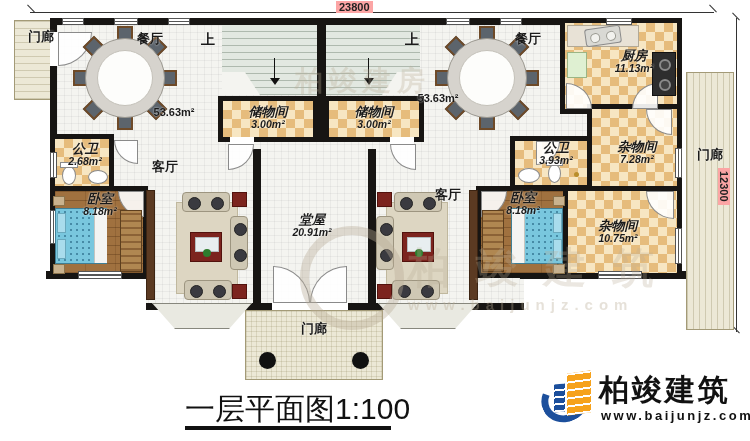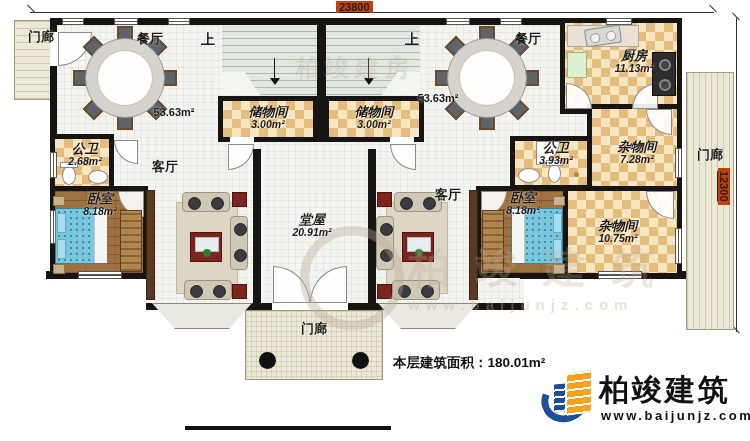--- a/index.html
+++ b/index.html
@@ -30,21 +30,21 @@
   .winv{background:linear-gradient(90deg,#ffffff 32%,#555 32%,#555 68%,#ffffff 68%);border:1px solid #555;}
   .door{background:rgba(255,255,255,.9);border:1px solid #8a8a8a;}
   .gap{background:#fff;}
   
   .lbl{position:absolute;font-weight:bold;font-size:13px;white-space:nowrap;transform:translateX(-50%);
        text-shadow:0 0 2px rgba(255,255,255,.85);z-index:40;}
   .lblgrp{position:absolute;transform:translateX(-50%);text-align:center;line-height:12px;z-index:40;
           text-shadow:0 0 2px rgba(255,255,255,.85);white-space:nowrap;font-style:italic;}
   .lblgrp .nm{font-weight:bold;font-size:13px;display:block;}
   .lblgrp .ar{font-weight:bold;font-size:10.5px;display:block;}
-  .dim{position:absolute;font-size:11px;font-weight:bold;color:#222;background:#c2410c;padding:0 3px;z-index:45;text-decoration:underline;}
+  .dim{position:absolute;font-size:11px;font-weight:bold;color:#222;background:#fca5a5;padding:0 3px;z-index:45;}
   
   .sofa{background:#cfc8b4;border:1px solid #9d9580;border-radius:4px;}
   .cush{position:absolute;width:11px;height:11px;border-radius:50%;background:#3a3a40;border:1px solid #222;}
   .redtbl{background:#7c241e;border:1px solid #52120d;}
   .chair{position:absolute;width:16px;height:16px;background:#5c646c;border:2px solid #6e4a28;}
   .ring{border-radius:50%;}
   .wm{position:absolute;color:#b9ac95;pointer-events:none;z-index:25;font-weight:bold;}
   .fixw{background:#fff;border:1px solid #8a8a8a;}
   .col{background:#111;border-radius:50%;}
 </style>
@@ -234,21 +234,21 @@
   <div class="abs fixw" style="left:585px;top:27px;width:36px;height:18px;border-radius:3px;transform:rotate(-8deg);background:#d9d9d4;">
     <span class="abs ring" style="left:4px;top:4px;width:10px;height:10px;background:#f2f2ee;border:1px solid #9a9a92;"></span>
     <span class="abs ring" style="left:20px;top:4px;width:10px;height:10px;background:#f2f2ee;border:1px solid #9a9a92;"></span>
   </div>
   <div class="abs" style="left:652px;top:52px;width:24px;height:44px;background:#2d2d2d;border:1px solid #111;">
     <span class="abs ring" style="left:6px;top:6px;width:12px;height:12px;border:2px solid #8a8a8a;background:#444;"></span>
     <span class="abs ring" style="left:6px;top:26px;width:12px;height:12px;border:2px solid #8a8a8a;background:#444;"></span>
   </div>
   <div class="abs" style="left:567px;top:52px;width:20px;height:26px;background:#dff0d2;border:1px solid #9bb585;"></div>
 
-  <div class="wm" style="left:295px;top:52px;font-size:24px;letter-spacing:6px;opacity:.30;">柏竣建房</div>
+  <div class="wm" style="left:295px;top:62px;font-size:28px;letter-spacing:6px;opacity:.30;">柏竣建房</div>
   <div class="wm ring" style="left:300px;top:226px;width:86px;height:86px;border:9px solid rgba(185,172,149,.38);"></div>
   <div class="wm" style="left:408px;top:240px;font-size:42px;letter-spacing:26px;opacity:.28;">柏竣建筑</div>
   <div class="wm" style="left:408px;top:296px;font-size:15px;letter-spacing:6px;opacity:.35;">www.baijunjz.com</div>
 
   <div class="lbl" style="left:41px;top:28px;">门廊</div>
   <div class="lbl" style="left:150px;top:30px;">餐厅</div>
   <div class="lbl" style="left:174px;top:106px;font-size:11px;">53.63m²</div>
   <div class="lbl" style="left:208px;top:31px;font-size:14px;">上</div>
   <div class="lbl" style="left:412px;top:31px;font-size:14px;">上</div>
   <div class="lbl" style="left:528px;top:30px;">餐厅</div>
@@ -291,24 +291,26 @@
     <span class="nm">杂物间</span>
     <span class="ar">10.75m²</span>
   </div>
   <div class="lblgrp" style="left:312px;top:214px;">
     <span class="nm">堂屋</span>
     <span class="ar">20.91m²</span>
   </div>
   <div class="lbl" style="left:314px;top:320px;">门廊</div>
   <div class="lbl" style="left:710px;top:146px;">门廊</div>
 
+  <div class="abs" style="left:185px;top:389px;font-size:30px;font-weight:normal;color:#111;white-space:nowrap;">
+    <span>一层平面图</span><span>1:100</span>
+  </div>
   <div class="abs" style="left:185px;top:426px;width:206px;height:4px;background:#111;"></div>
 
   <div class="abs" style="left:393px;top:353px;font-size:13.5px;font-weight:bold;line-height:19px;color:#111;">
-    <div><span>本层建筑面积：</span><span>180.01m²</span></div>
   </div>
 
   <div class="abs" style="left:541px;top:366px;width:200px;height:66px;">
     <div class="abs" style="left:0;top:2px;width:60px;height:62px;">
       <div class="abs ring" style="left:0;top:10px;width:48px;height:44px;border:7px solid transparent;border-left-color:#1c4f9c;border-bottom-color:#1c4f9c;transform:rotate(-25deg);"></div>
       <div class="abs" style="left:13px;top:16px;width:11px;height:28px;background:#1c4f9c;background-image:repeating-linear-gradient(0deg,#fff 0 2px,transparent 2px 7px);transform:skewY(-6deg);"></div>
       <div class="abs" style="left:26px;top:4px;width:24px;height:42px;background:#f6a21c;background-image:repeating-linear-gradient(0deg,#fff 0 2px,transparent 2px 8px);transform:skewY(-8deg);"></div>
     </div>
     <div class="abs" style="left:58px;top:4px;font-size:30px;font-weight:bold;letter-spacing:3px;color:#111;white-space:nowrap;">柏竣建筑</div>
     <div class="abs" style="left:60px;top:42px;font-size:13px;font-weight:bold;letter-spacing:2.5px;color:#111;white-space:nowrap;">www.baijunjz.com</div>

